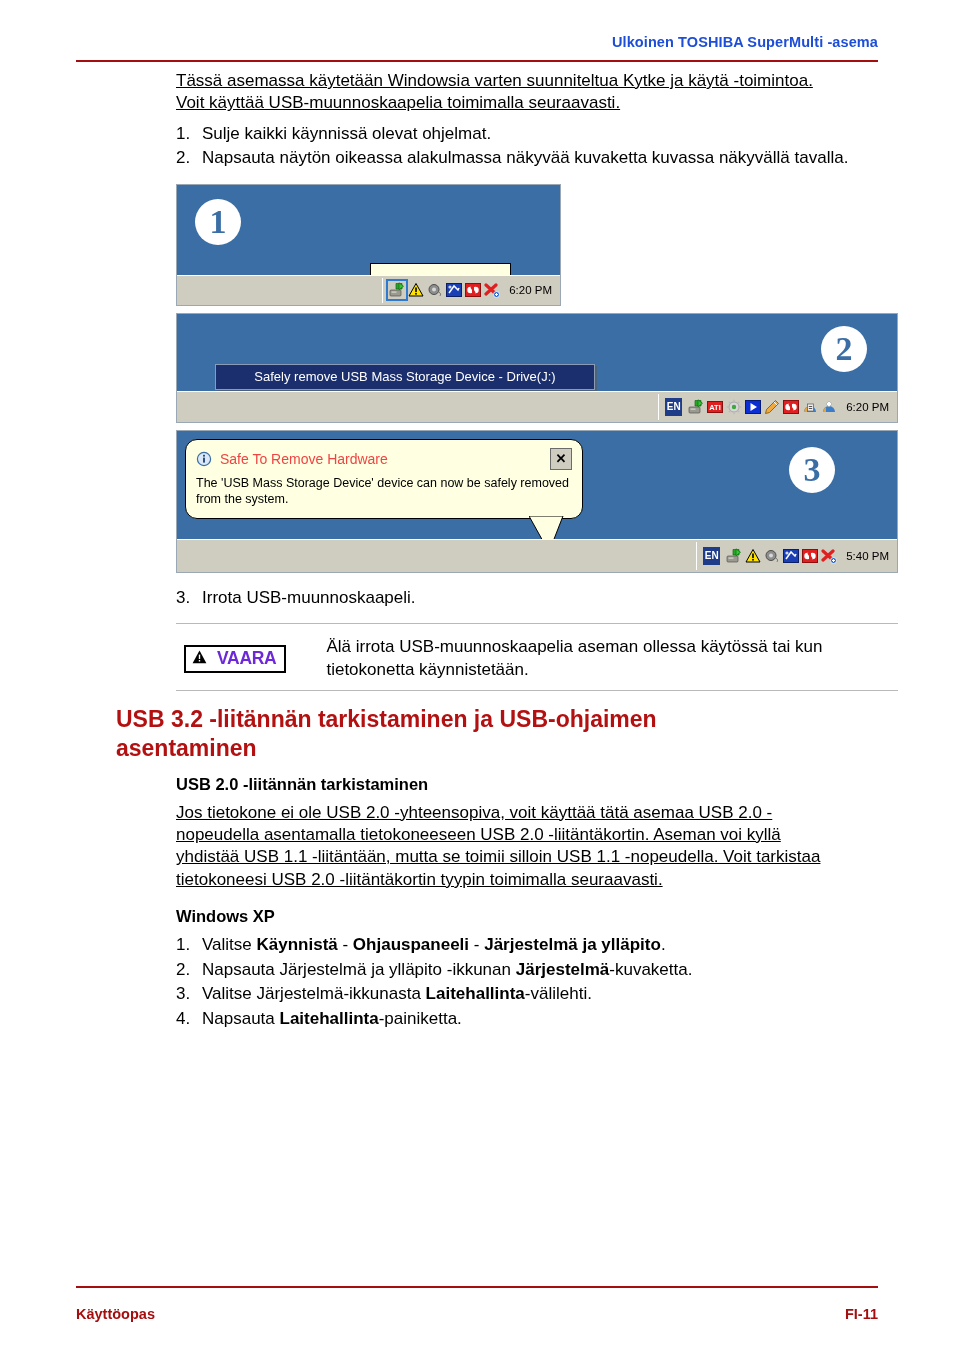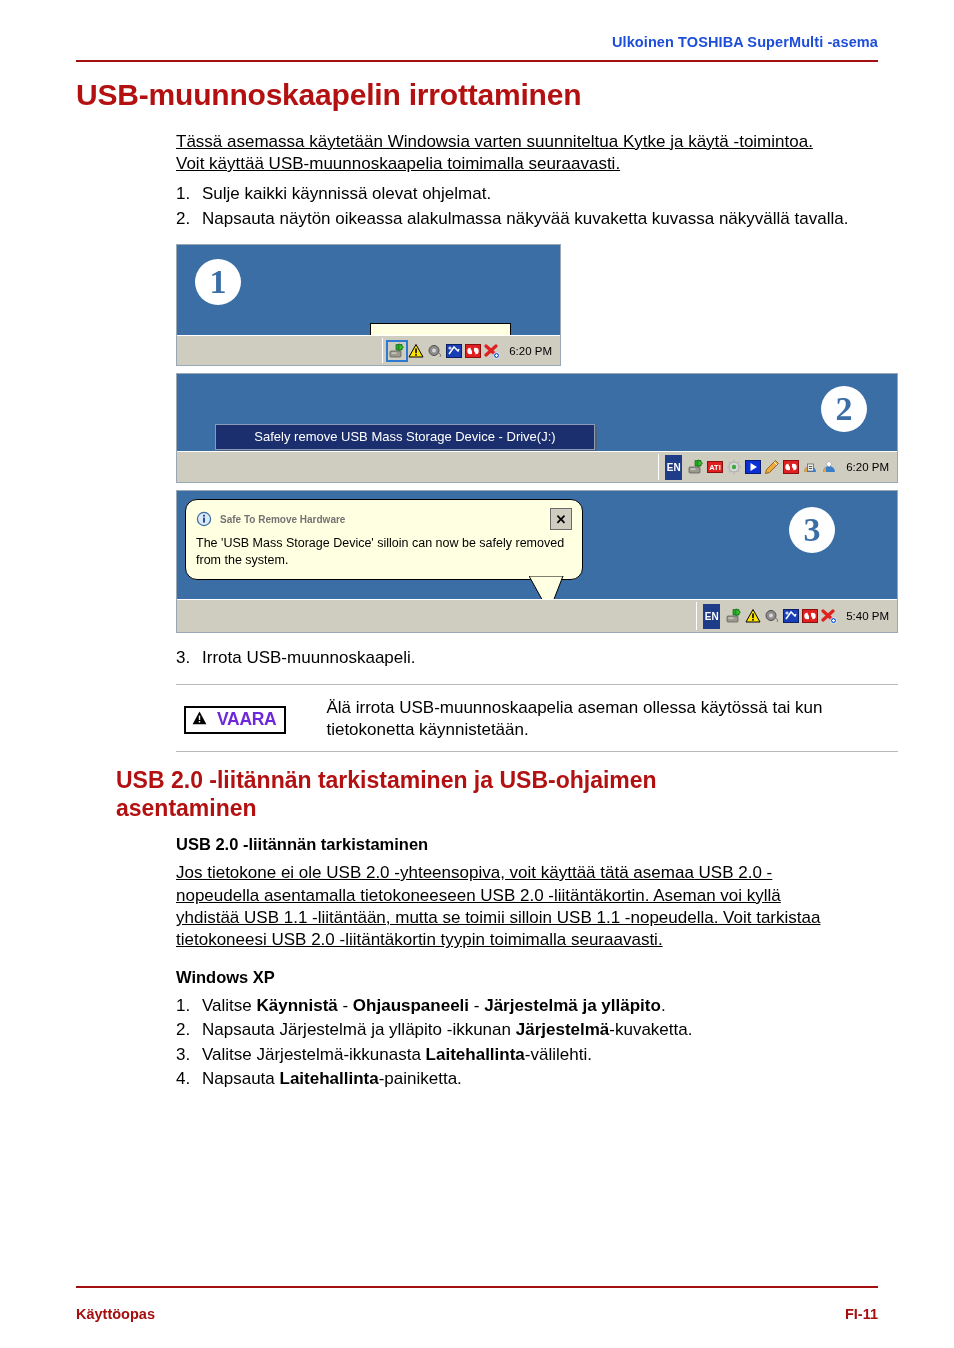--- a/index.html
+++ b/index.html
@@ -206,21 +206,21 @@
   }
   .tray-icon svg { display: block; }
 
   .sel-box {
     outline: 2px solid #2e7ad1;
     outline-offset: 1px;
   }
 
   .en-badge {
     width: 17px;
-    height: 25px;
+    height: 18px;
     background: #1f3c88;
     color: #ffffff;
     font-size: 10px;
     font-weight: 700;
     display: flex;
     align-items: center;
     justify-content: center;
     flex: 0 0 auto;
     margin-right: 3px;
   }
@@ -287,23 +287,23 @@
     padding: 8px 10px 10px 10px;
     box-sizing: border-box;
   }
   .balloon-head {
     display: flex;
     align-items: center;
     gap: 8px;
     margin-bottom: 5px;
   }
   .balloon-title {
-    font-size: 10px;
-    font-weight: 700;
-    color: #737373;
+    font-size: 14px;
+    font-weight: 400;
+    color: #ef4444;
     flex: 1;
   }
   .balloon-close {
     width: 20px;
     height: 20px;
     background: #cfccc0;
     border: 1px solid #6b6b6b;
     font-size: 13px;
     font-weight: 700;
     display: flex;
@@ -365,21 +365,20 @@
 
 <div class="page">
 
   <div class="header">
     <div class="header-title">Ulkoinen TOSHIBA SuperMulti -asema</div>
   </div>
   <div class="header-rule"></div>
 
   <div class="content">
 
-    <h1 class="h1">USB-muunnoskaapelin irrottaminen</h1>
 
     <p class="body-text">Tässä asemassa käytetään Windowsia varten suunniteltua Kytke ja käytä -toimintoa. Voit käyttää USB-muunnoskaapelia toimimalla seuraavasti.</p>
 
     <ol class="steps">
       <li>
         <span class="num">1.</span>
         <span>Sulje kaikki käynnissä olevat ohjelmat.</span>
       </li>
       <li>
         <span class="num">2.</span>
@@ -539,21 +538,21 @@
             <span class="tray-icon">
               <svg width="16" height="16" viewBox="0 0 16 16">
                 <circle cx="8" cy="8" r="6.6" fill="#dbe8f7" stroke="#3a6ea5" stroke-width="1.2"></circle>
                 <rect x="7.1" y="6.6" width="1.8" height="5" fill="#1b3f77"></rect>
                 <rect x="7.1" y="3.8" width="1.8" height="1.8" fill="#1b3f77"></rect>
               </svg>
             </span>
             <span class="balloon-title">Safe To Remove Hardware</span>
             <span class="balloon-close">✕</span>
           </div>
-          <div class="balloon-body">The 'USB Mass Storage Device' silloin can now be safely removed from the system.</div>
+          <div class="balloon-body">The 'USB Mass Storage Device' device can now be safely removed from the system.</div>
         </div>
 
         <div class="balloon-tail">
           <svg width="46" height="40" viewBox="0 0 46 40">
             <path d="M0 0 L34 0 L20 36 Z" fill="#ffffe1" stroke="#000000" stroke-width="1"></path>
           </svg>
         </div>
 
         <div class="taskbar">
           <div class="tray">
@@ -623,21 +622,21 @@
             <path d="M7.5 0.6 L14.4 13.2 L0.6 13.2 Z" fill="#000000"></path>
             <rect x="6.8" y="4.6" width="1.4" height="4.4" fill="#ffffff"></rect>
             <rect x="6.8" y="10" width="1.4" height="1.5" fill="#ffffff"></rect>
           </svg>
         </span>
         <span>VAARA</span>
       </div>
       <div class="warn-text">Älä irrota USB-muunnoskaapelia aseman ollessa käytössä tai kun tietokonetta käynnistetään.</div>
     </div>
 
-    <h3 class="h2">USB 2.0 -liitännän tarkistaminen ja USB-ohjaimen asentaminen</h3>
+    <h3 class="h2">USB 3.2 -liitännän tarkistaminen ja USB-ohjaimen asentaminen</h3>
     <h4 class="h3">USB 2.0 -liitännän tarkistaminen</h4>
 
     <p class="body-text">Jos tietokone ei ole USB 2.0 -yhteensopiva, voit käyttää tätä asemaa USB 2.0 -nopeudella asentamalla tietokoneeseen USB 2.0 -liitäntäkortin. Aseman voi kyllä yhdistää USB 1.1 -liitäntään, mutta se toimii silloin USB 1.1 -nopeudella. Voit tarkistaa tietokoneesi USB 2.0 -liitäntäkortin tyypin toimimalla seuraavasti.</p>
 
     <h4 class="h3 tight">Windows XP</h4>
 
     <ol class="steps">
       <li>
         <span class="num">1.</span>
         <span><span>Valitse </span><b>Käynnistä</b><span> - </span><b>Ohjauspaneeli</b><span> - </span><b>Järjestelmä ja ylläpito</b><span>.</span></span>

